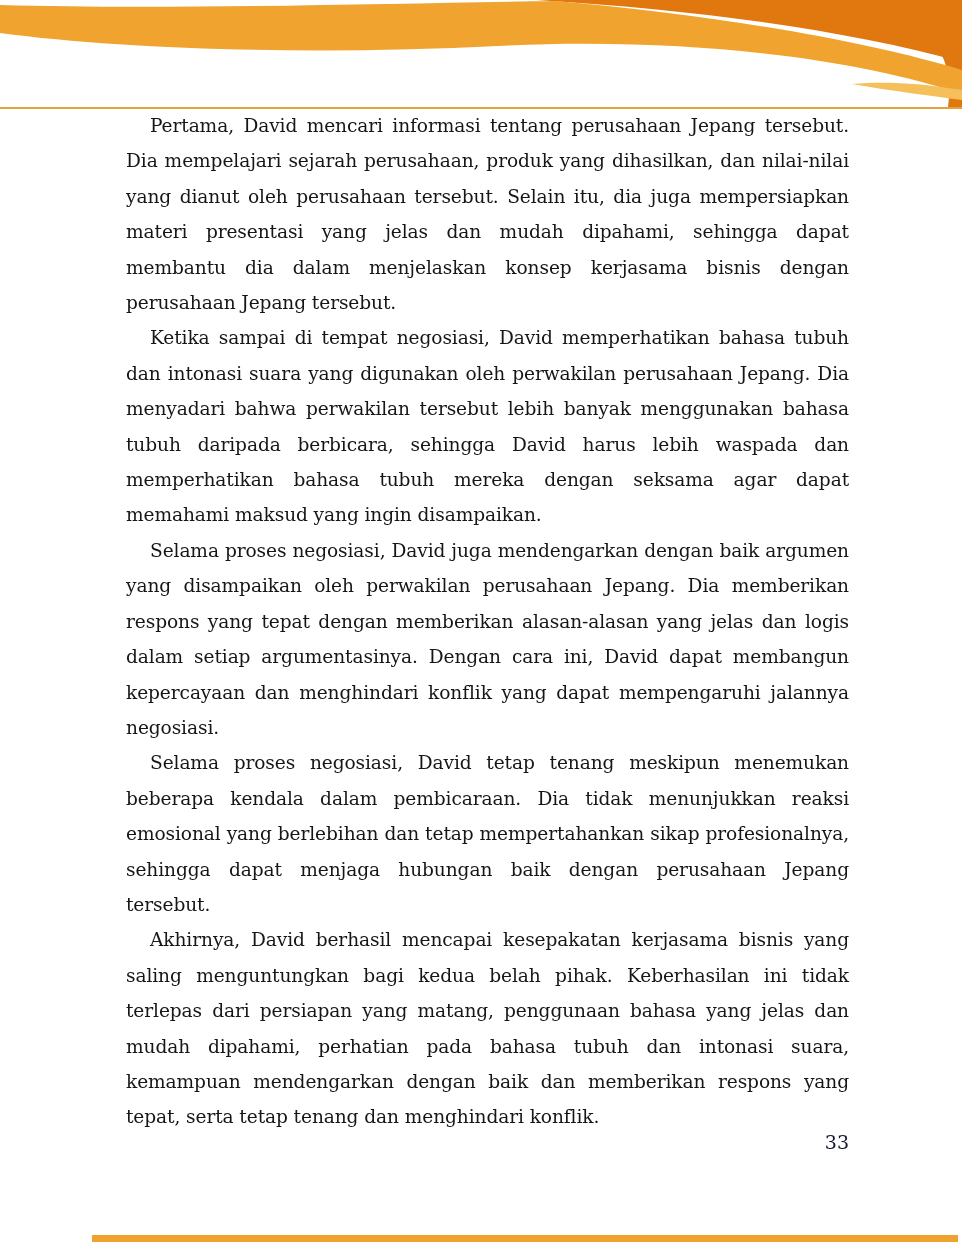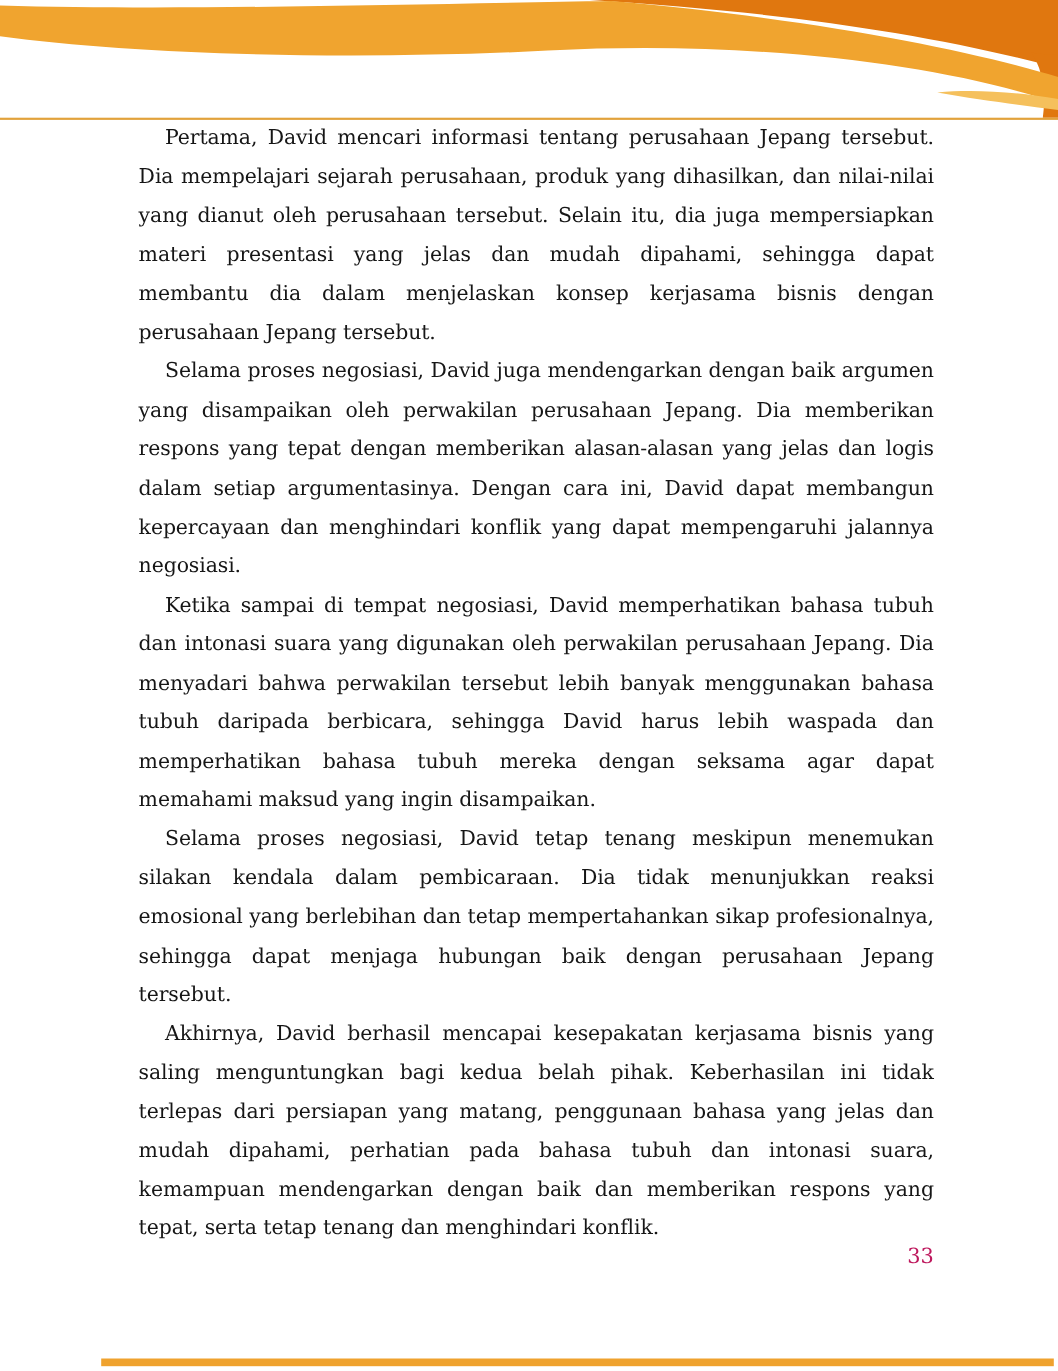--- a/index.html
+++ b/index.html
@@ -20,21 +20,21 @@
   .article{
     position:absolute;left:126px;top:108px;width:723px;
     font-size:18.6px;line-height:35.4px;color:#161616;
     text-align:justify;letter-spacing:-0.1px;
   }
   .article p{margin:0;padding:0;}
   .article p.indent{text-indent:24px;}
   .article p.closing{margin-top:35px;text-indent:0;}
   .page-number{
     position:absolute;left:126px;top:1131px;width:723px;
-    text-align:right;font-size:19px;color:#be185d;
+    text-align:right;font-size:19px;color:#0f172a;
   }
   .footer-bar{
     position:absolute;left:92px;top:1235px;width:866px;height:7px;
     background:#efa22e;
   }
 </style>
 </head>
 <body>
 
 <div class="page">
@@ -43,23 +43,23 @@
     <path d="M536,0 L962,0 L962,62 C846,30 700,10 536,0 Z" fill="#e0770f"></path>
     <path d="M962,50 L962,107 L948,107 C951,86 949,66 938,48 C946,49 954,50 962,50 Z" fill="#e0770f"></path>
     <path d="M0,5 C170,10 400,3 556,1 C736,17 876,44 962,70 L962,94 C862,60 690,36 498,46 C318,55 128,50 0,33 Z" fill="#f0a42f"></path>
     <path d="M962,90 C920,83 884,81 852,84 C892,91 932,96 962,100 Z" fill="#f5c05c"></path>
   </svg>
 
   <div class="header-rule"></div>
 
   <div class="article">
     <p class="indent">Pertama, David mencari informasi tentang perusahaan Jepang tersebut. Dia mempelajari sejarah perusahaan, produk yang dihasilkan, dan nilai-nilai yang dianut oleh perusahaan tersebut. Selain itu, dia juga mempersiapkan materi presentasi yang jelas dan mudah dipahami, sehingga dapat membantu dia dalam menjelaskan konsep kerjasama bisnis dengan perusahaan Jepang tersebut.</p>
+    <p class="indent">Ketika sampai di tempat negosiasi, David memperhatikan bahasa tubuh dan intonasi suara yang digunakan oleh perwakilan perusahaan Jepang. Dia menyadari bahwa perwakilan tersebut lebih banyak menggunakan bahasa tubuh daripada berbicara, sehingga David harus lebih waspada dan memperhatikan bahasa tubuh mereka dengan seksama agar dapat memahami maksud yang ingin disampaikan.</p>
     <p class="indent">Selama proses negosiasi, David juga mendengarkan dengan baik argumen yang disampaikan oleh perwakilan perusahaan Jepang. Dia memberikan respons yang tepat dengan memberikan alasan-alasan yang jelas dan logis dalam setiap argumentasinya. Dengan cara ini, David dapat membangun kepercayaan dan menghindari konflik yang dapat mempengaruhi jalannya negosiasi.</p>
-    <p class="indent">Ketika sampai di tempat negosiasi, David memperhatikan bahasa tubuh dan intonasi suara yang digunakan oleh perwakilan perusahaan Jepang. Dia menyadari bahwa perwakilan tersebut lebih banyak menggunakan bahasa tubuh daripada berbicara, sehingga David harus lebih waspada dan memperhatikan bahasa tubuh mereka dengan seksama agar dapat memahami maksud yang ingin disampaikan.</p>
-    <p class="indent">Selama proses negosiasi, David tetap tenang meskipun menemukan silakan kendala dalam pembicaraan. Dia tidak menunjukkan reaksi emosional yang berlebihan dan tetap mempertahankan sikap profesionalnya, sehingga dapat menjaga hubungan baik dengan perusahaan Jepang tersebut.</p>
+    <p class="indent">Selama proses negosiasi, David tetap tenang meskipun menemukan beberapa kendala dalam pembicaraan. Dia tidak menunjukkan reaksi emosional yang berlebihan dan tetap mempertahankan sikap profesionalnya, sehingga dapat menjaga hubungan baik dengan perusahaan Jepang tersebut.</p>
     <p class="indent">Akhirnya, David berhasil mencapai kesepakatan kerjasama bisnis yang saling menguntungkan bagi kedua belah pihak. Keberhasilan ini tidak terlepas dari persiapan yang matang, penggunaan bahasa yang jelas dan mudah dipahami, perhatian pada bahasa tubuh dan intonasi suara, kemampuan mendengarkan dengan baik dan memberikan respons yang tepat, serta tetap tenang dan menghindari konflik.</p>
   </div>
 
   <div class="page-number">33</div>
 
   <div class="footer-bar"></div>
 
 </div>
 
 </body></html>

